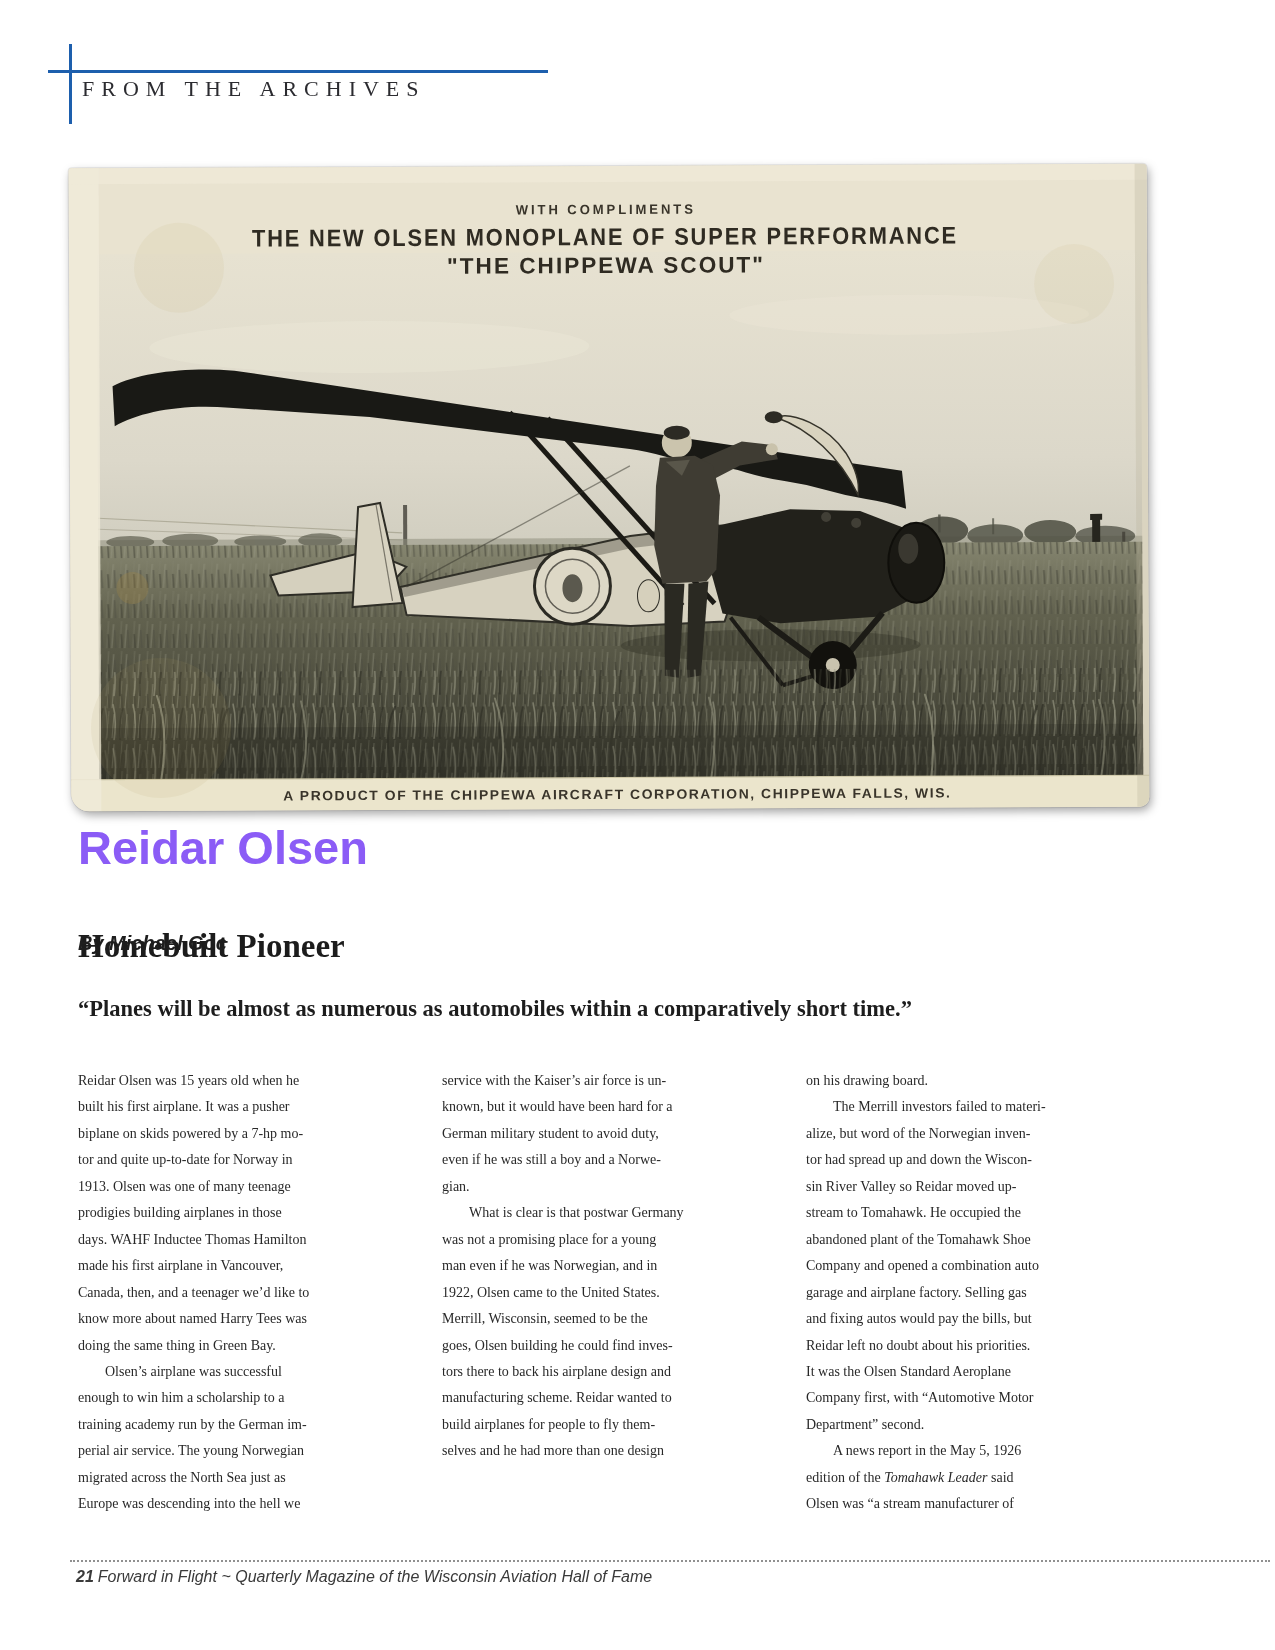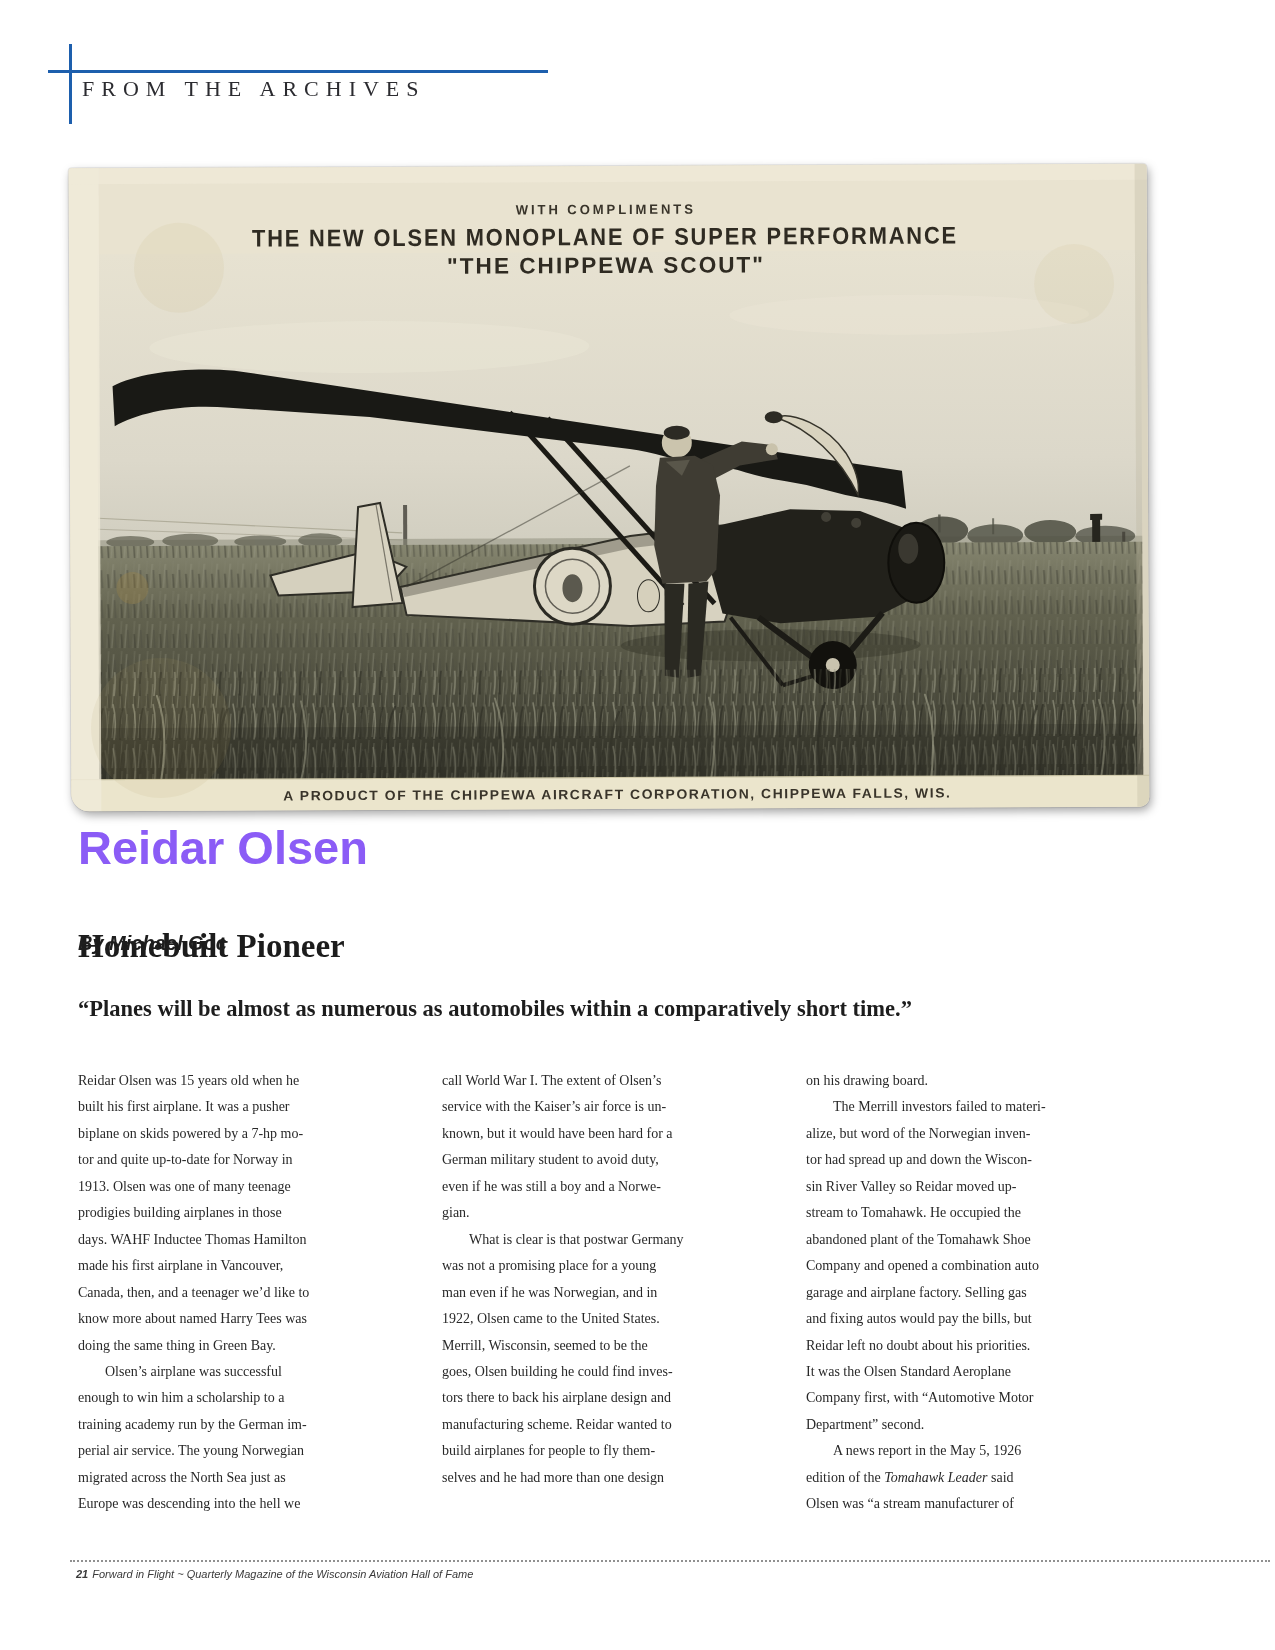--- a/index.html
+++ b/index.html
@@ -32,21 +32,21 @@
   
   .columns{position:absolute;left:78px;top:1068px;width:1060px;display:flex;gap:40px;
            font-size:14px;line-height:26.45px;color:#282828;}
   .col{width:324px;flex:0 0 324px;}
   .line{white-space:nowrap;}
   .line.indent{padding-left:27px;}
 
   
   .footer-rule{position:absolute;left:70px;top:1560px;width:1200px;border-top:2px dotted #909090;}
   .footer-text{position:absolute;left:76px;top:1568px;font-family:"Liberation Sans",sans-serif;
-               font-style:italic;font-size:11px;color:#3a3a3a;}
+               font-style:italic;font-size:16px;color:#3a3a3a;}
   .footer-text b{font-style:italic;margin-right:4px;}
 </style>
 </head>
 <body>
 
 <div class="page">
 
   <div class="rule-h"></div>
   <div class="rule-v"></div>
   <div class="archives">FROM THE ARCHIVES</div>
@@ -220,21 +220,20 @@
         <div class="line"><span>know more about named Harry Tees was</span></div>
         <div class="line"><span>doing the same thing in Green Bay.</span></div>
         <div class="line indent"><span>Olsen’s airplane was successful</span></div>
         <div class="line"><span>enough to win him a scholarship to a</span></div>
         <div class="line"><span>training academy run by the German im-</span></div>
         <div class="line"><span>perial air service. The young Norwegian</span></div>
         <div class="line"><span>migrated across the North Sea just as</span></div>
         <div class="line"><span>Europe was descending into the hell we</span></div>
       </div>
     <div class="col">
-        <div class="line"><span>call World War I. The extent of Olsen’s</span></div>
         <div class="line"><span>service with the Kaiser’s air force is un-</span></div>
         <div class="line"><span>known, but it would have been hard for a</span></div>
         <div class="line"><span>German military student to avoid duty,</span></div>
         <div class="line"><span>even if he was still a boy and a Norwe-</span></div>
         <div class="line"><span>gian.</span></div>
         <div class="line indent"><span>What is clear is that postwar Germany</span></div>
         <div class="line"><span>was not a promising place for a young</span></div>
         <div class="line"><span>man even if he was Norwegian, and in</span></div>
         <div class="line"><span>1922, Olsen came to the United States.</span></div>
         <div class="line"><span>Merrill, Wisconsin, seemed to be the</span></div>

